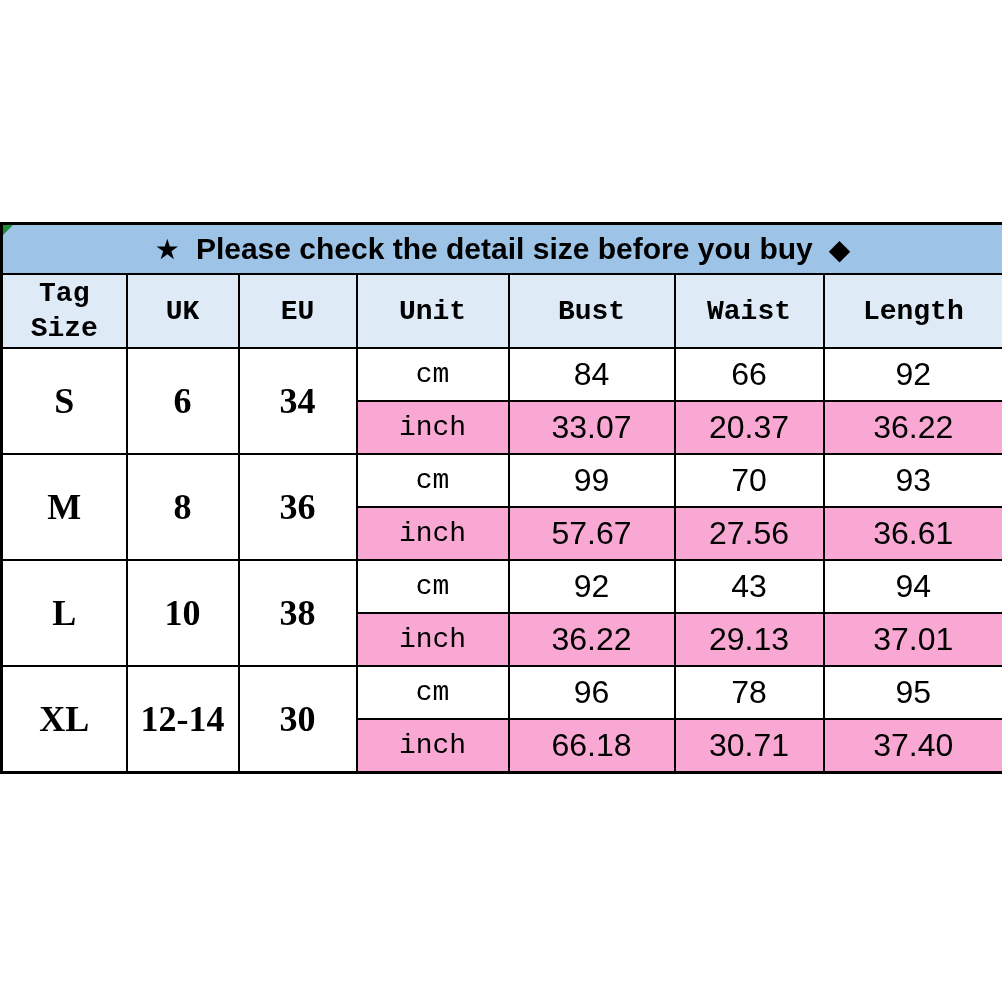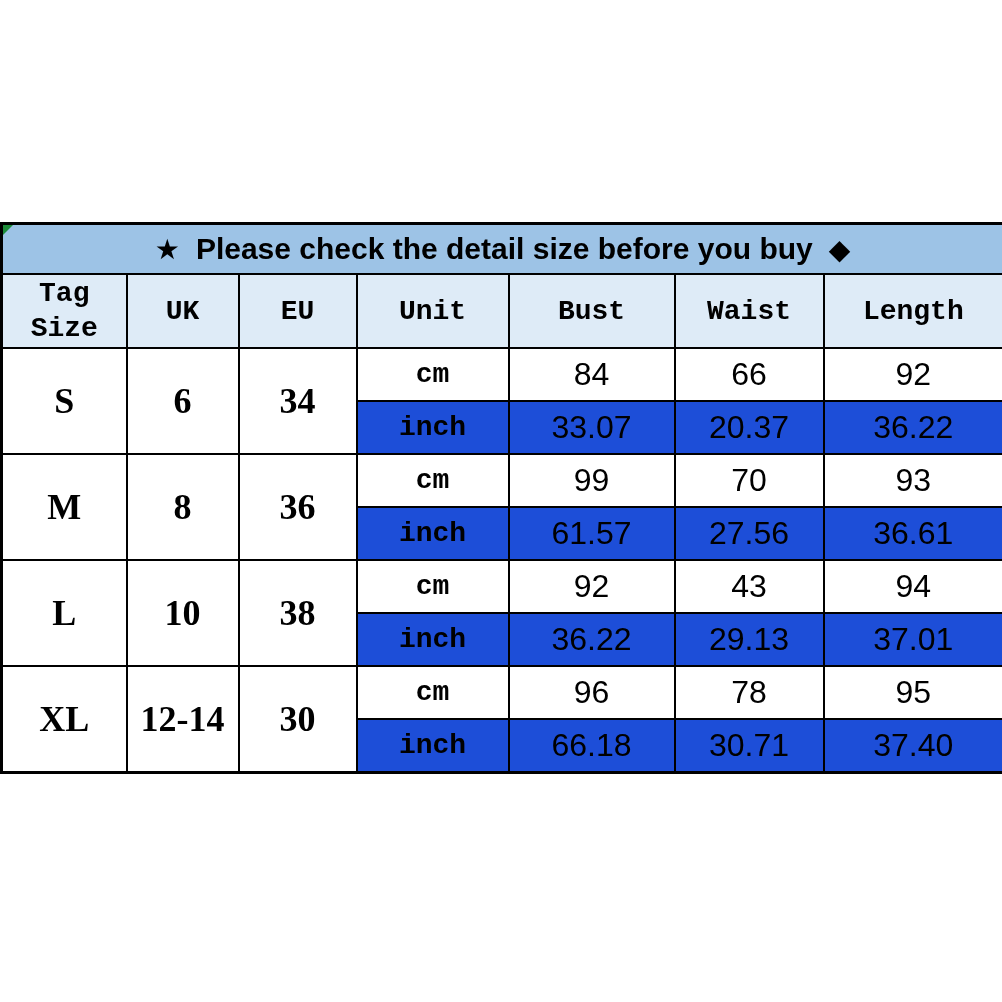--- a/index.html
+++ b/index.html
@@ -58,30 +58,30 @@
   }
   tr.header-row th { background: #DEEBF7; }
 
   .serif-val {
     font-family: "Liberation Serif", "DejaVu Serif", serif;
     font-weight: 700;
     font-size: 36px;
     background: #ffffff;
   }
   .unit {
-    font-weight: 700;
+    font-weight: 400;
     font-size: 28px;
   }
   .sans-val {
     font-family: "Liberation Sans", "DejaVu Sans", sans-serif;
     font-weight: 400;
     font-size: 32px;
   }
   .cm-bg  { background: #ffffff; }
-  .alt    { background: #1d4ed8; }
+  .alt    { background: #f9a8d4; }
 </style>
 </head>
 <body>
 
 <div class="canvas">
   <table class="size-table">
     <colgroup>
       <col style="width:125px">
       <col style="width:112px">
       <col style="width:118px">
@@ -129,21 +129,21 @@
       <td rowspan="2" class="serif-val">M</td>
       <td rowspan="2" class="serif-val">8</td>
       <td rowspan="2" class="serif-val">36</td>
       <td class="mono unit cm-bg">cm</td>
       <td class="sans-val cm-bg">99</td>
       <td class="sans-val cm-bg">70</td>
       <td class="sans-val cm-bg">93</td>
     </tr>
     <tr class="data-row">
       <td class="mono unit alt">inch</td>
-      <td class="sans-val alt">61.57</td>
+      <td class="sans-val alt">57.67</td>
       <td class="sans-val alt">27.56</td>
       <td class="sans-val alt">36.61</td>
     </tr>
 
     <tr class="data-row">
       <td rowspan="2" class="serif-val">L</td>
       <td rowspan="2" class="serif-val">10</td>
       <td rowspan="2" class="serif-val">38</td>
       <td class="mono unit cm-bg">cm</td>
       <td class="sans-val cm-bg">92</td>

